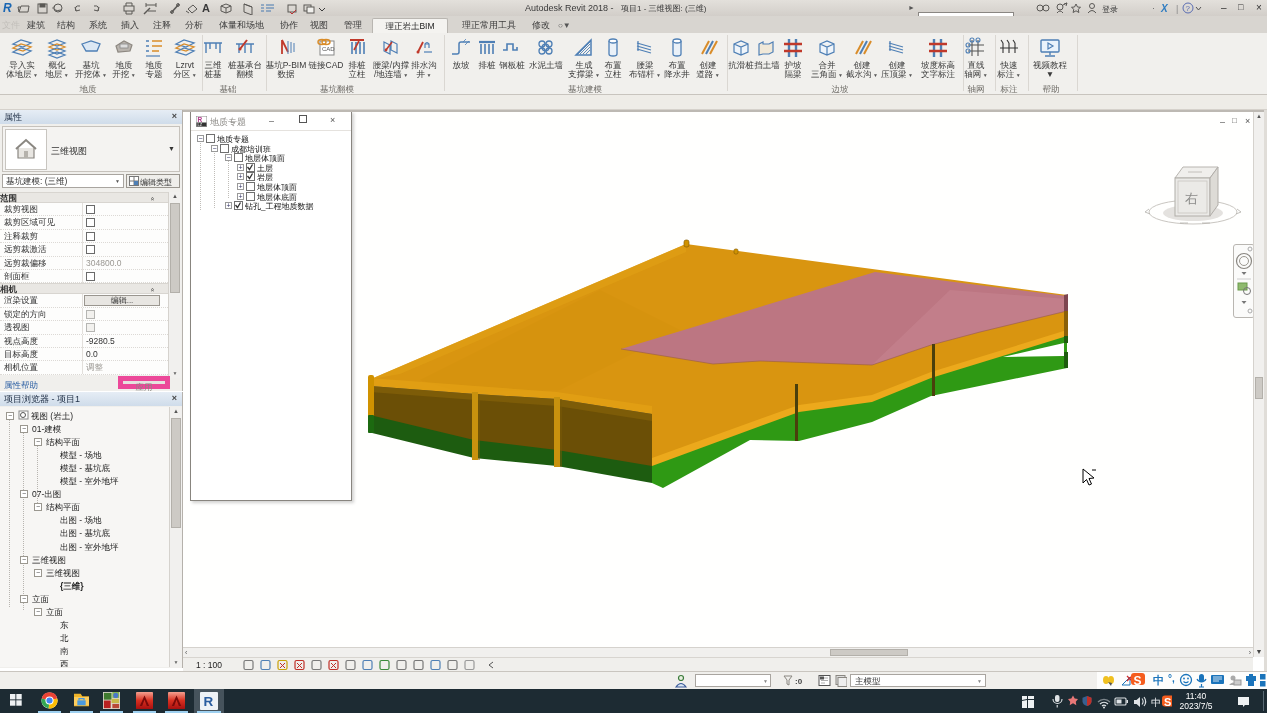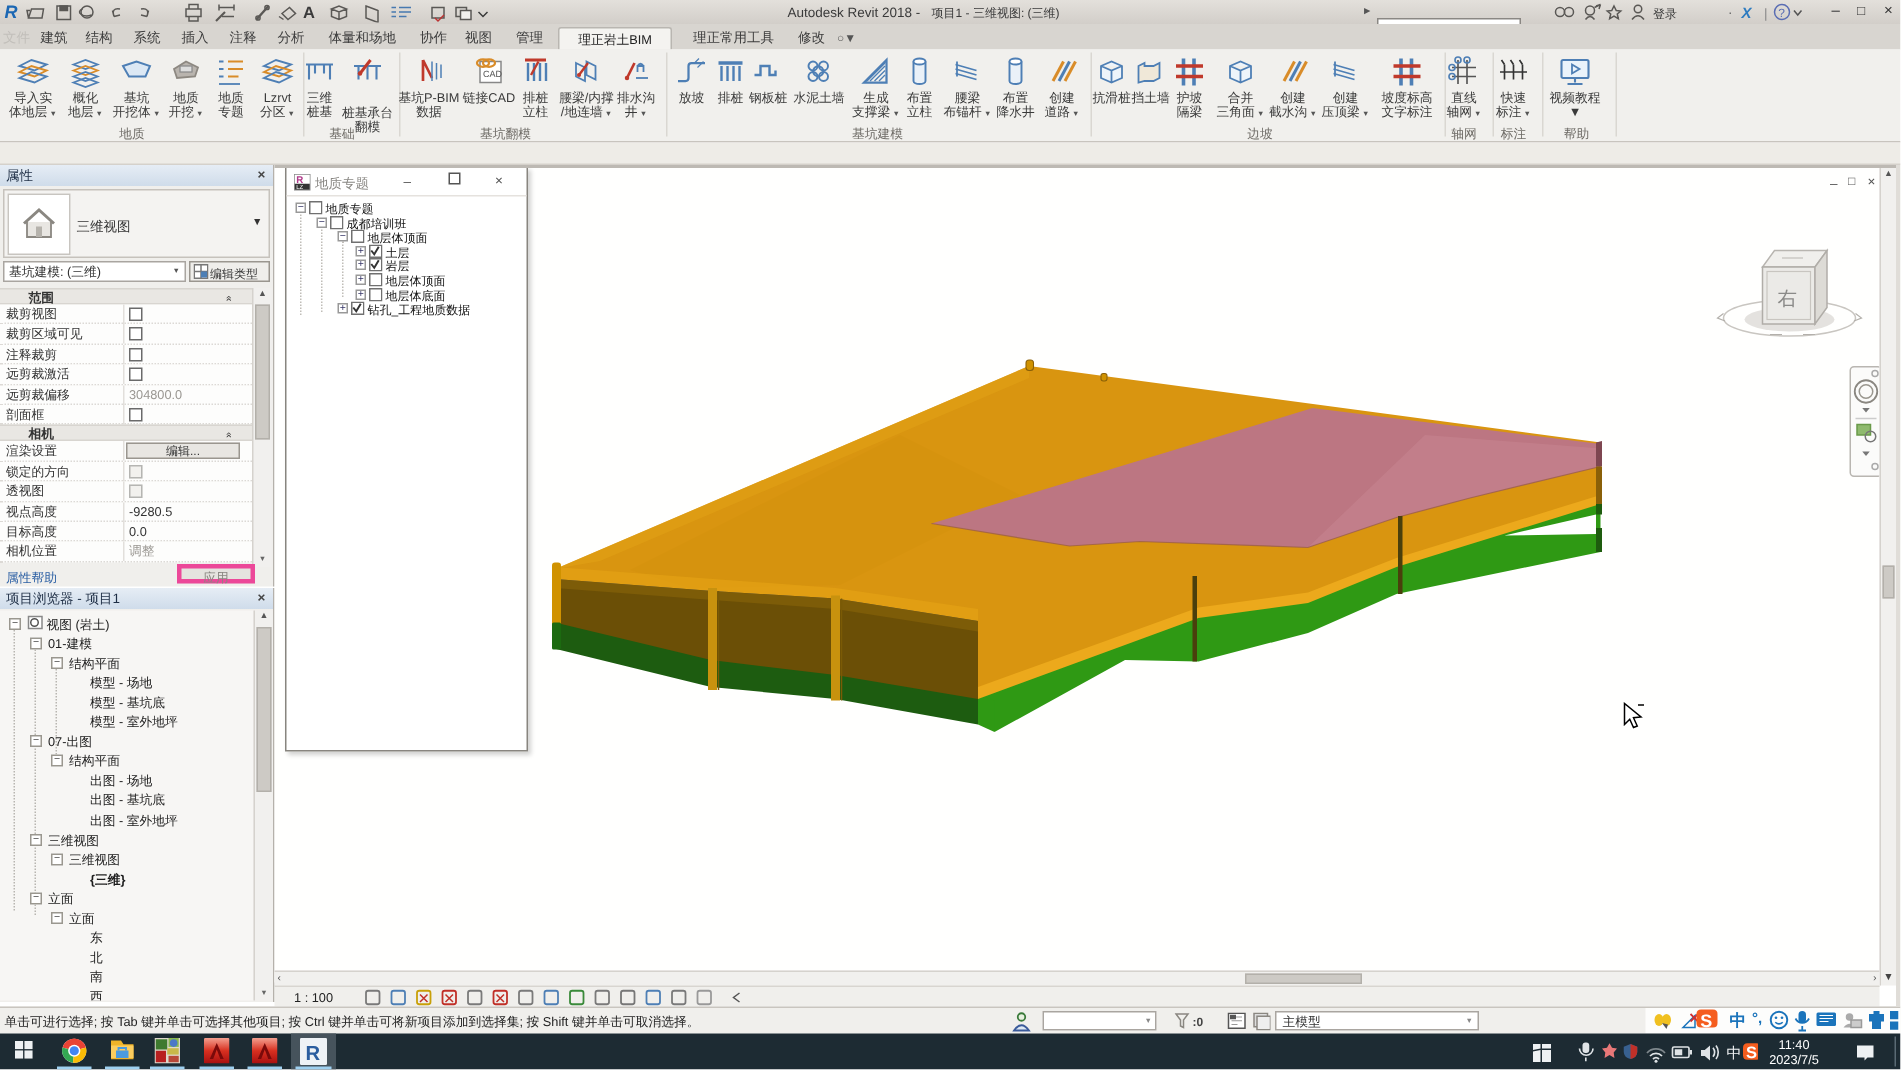--- a/index.html
+++ b/index.html
@@ -10,21 +10,21 @@
 .tab{position:absolute;top:2px;height:15px;line-height:15px;font-size:9px;color:#3c3c3c;text-align:center;white-space:nowrap}
 .tabact{background:#f4f3f0;border:1px solid #b9b6b1;border-bottom:none;border-radius:2px 2px 0 0;color:#222}
 .ribbon{top:33px;left:0;width:1267px;height:62px;background:#f1f0ed;border-bottom:1px solid #c8c4be}
 .gsep{position:absolute;top:2px;width:1px;height:56px;background:#dad7d2}
 .glab{position:absolute;top:51px;font-size:8.5px;color:#6e6b66;text-align:center;white-space:nowrap}
 .rbtn{position:absolute;text-align:center;font-size:8.5px;line-height:9px;color:#3a3a3a;white-space:nowrap}
 .opts{top:95px;left:0;width:1267px;height:15px;background:#eeece7;border-bottom:1px solid #d5d1cb}
 .panel{background:#f0efec;border-right:1px solid #b5b1ab}
 .phead{height:14px;background:linear-gradient(#e6edf5,#cfdcea);font-size:9px;color:#1e2e45;padding:1px 0 0 4px;position:relative}
 .px{position:absolute;right:5px;top:1px;color:#444;font-size:9px;font-weight:bold}
-.sect{background:#e9e7e3;border-top:1px solid #d8d5d0;border-bottom:1px solid #d8d5d0;font-weight:bold;font-size:8.5px;padding-left:19px}
+.sect{background:#e9e7e3;border-top:1px solid #d8d5d0;border-bottom:1px solid #d8d5d0;font-weight:bold;font-size:8.5px;padding-left:0}
 .prow{position:relative;height:13.4px;border-bottom:1px dotted #dcd9d5;font-size:8.5px;line-height:13px}
 .plab{position:absolute;left:4px;top:0}
 .pval{position:absolute;left:86px;top:0}
 .cb{position:absolute;left:86px;top:2px;width:9px;height:9px;border:1px solid #6a6a6a;background:#fff}
 .cbg{border-color:#b5b5b2;background:#f2f1ee}
 .gray{color:#9a9792}
 .treerow{position:absolute;font-size:8.5px;white-space:nowrap;line-height:13px;color:#1c1c1c}
 .exp{position:absolute;width:8px;height:8px;border:1px solid #9a978f;background:#fff;font-size:7px;line-height:6px;text-align:center;color:#444}
 .dlg{left:190px;top:111px;width:162px;height:390px;background:#fff;border:1px solid #88857f;box-shadow:2px 2px 3px rgba(0,0,0,0.18)}
 .dtree{position:absolute;font-size:8px;white-space:nowrap;color:#111}
@@ -191,21 +191,21 @@
       <div style="margin-top:1px">三维<br>桩基</div>
     </div>
 <div class="rbtn" style="left:219px;top:3px;width:52px">
       <svg width="24" height="24" viewBox="0 0 24 24" style="margin:0 auto;display:block">
         <g fill="none" stroke="#4e7fb5" stroke-width="1.4">
           <path d="M3 8 h18 M6 8 v9 M18 8 v9 M12 8 v9"></path>
         </g>
         <path d="M7 13 l7 -9" stroke="#c0392b" stroke-width="2"></path>
         <circle cx="7" cy="13" r="1.5" fill="#c0392b"></circle>
       </svg>
-      <div style="margin-top:11px">桩基承台<br>翻模</div>
+      <div style="margin-top:1px">桩基承台<br>翻模</div>
     </div>
 <div class="rbtn" style="left:260px;top:3px;width:52px">
       <svg width="24" height="24" viewBox="0 0 24 24" style="margin:0 auto;display:block">
         <path d="M8 4 v14 M8 4 l6 12" stroke="#c0392b" stroke-width="1.8" fill="none"></path>
         <g stroke="#4e7fb5" stroke-width="1" fill="none">
           <path d="M14 5 v13 M17 6 v11 M20 7 v9"></path>
         </g>
       </svg>
       <div style="margin-top:1px">基坑P-BIM<br>数据</div>
     </div>
@@ -490,21 +490,21 @@
         <span class="pval gray">调整</span>
         <span class="abs" style="left:82px;top:0;width:1px;height:13px;background:#e2dfdb"></span>
       </div>
 </div>
 <div class="abs sb" style="left:168px;top:82px;width:13px;height:186px;border-left:1px solid #d5d2cd">
 <div style="font-size:6px;text-align:center;color:#555;line-height:9px">▲</div>
 <div class="thumb" style="position:absolute;left:1px;top:11px;width:10px;height:90px"></div>
 <div style="position:absolute;bottom:0;font-size:5px;text-align:center;color:#666;width:100%;line-height:9px">▼</div>
     </div>
 <div class="abs" style="left:4px;top:270px;font-size:8.5px;color:#2b5fa3;border-bottom:1px solid #2b5fa3;width:36px">属性帮助</div>
-<div class="abs" style="left:118px;top:266px;width:52px;height:13px;background:#e5e3df;border:3px solid #ec4899;text-align:center;font-size:8.5px;line-height:12px;color:#8a8781">应用</div>
+<div class="abs" style="left:118px;top:266px;width:52px;height:13px;background:#e5e3df;border:5px solid #ec4899;text-align:center;font-size:8.5px;line-height:12px;color:#8a8781">应用</div>
 </div>
 <div class="abs panel" style="left:0;top:392px;width:183px;height:276px">
 <div class="phead">项目浏览器 - 项目1<span class="px">×</span></div>
 <div class="abs" style="left:0;top:15px;width:169px;height:260px;background:#f7f6f4;overflow:hidden">
 <div class="abs" style="left:9px;top:10px;width:0;height:190px;border-left:1px dotted #b8b5b0"></div>
 <div class="abs" style="left:23px;top:23px;width:0;height:180px;border-left:1px dotted #b8b5b0"></div>
 <div class="abs" style="left:37px;top:36px;width:0;height:60px;border-left:1px dotted #b8b5b0"></div>
 <div class="exp" style="left:6px;top:5px">−</div>
 <div class="treerow" style="left:18px;top:3px;"><svg width="11" height="10" viewBox="0 0 11 10" style="display:inline-block;margin-right:2px;vertical-align:-1px">
           <rect x="1" y="1" width="9" height="8" fill="#fff" stroke="#888"></rect>
@@ -695,21 +695,20 @@
     </svg>
 <div class="dtree" style="left:66px;top:79.6px">地层体底面</div>
 <div class="dexp" style="left:34px;top:90.19999999999999px">+</div>
 <svg class="abs" style="left:43px;top:89.19999999999999px" width="9" height="9" viewBox="0 0 9 9">
       <rect x="0.5" y="0.5" width="8" height="8" fill="#fff" stroke="#707070"></rect>
       <path d="M1.5 4 l2 2.5 l3 -5" stroke="#333" stroke-width="1.3" fill="none"></path>
     </svg>
 <div class="dtree" style="left:54px;top:89.19999999999999px">钻孔_工程地质数据</div>
 </div>
 <div class="abs status">
-<div class="abs" style="left:3px;top:4px;font-size:8.5px;color:#222;white-space:nowrap">单击可进行选择; 按 Tab 键并单击可选择其他项目; 按 Ctrl 键并单击可将新项目添加到选择集; 按 Shift 键并单击可取消选择。</div>
 <svg class="abs" style="left:674px;top:2px" width="15" height="14" viewBox="0 0 15 14">
 <circle cx="7" cy="4" r="2.5" fill="#e8f0e0" stroke="#3a7a3a" stroke-width="1.2"></circle>
 <path d="M2 13 q5 -7 10 0 z" fill="#dce8f4" stroke="#3a5a9a" stroke-width="1.2"></path>
     </svg>
 <div class="abs wfield" style="left:695px;top:2px;width:76px;height:13px">
       <span style="position:absolute;right:2px;top:3px;font-size:5px;color:#888">▼</span>
     </div>
 <svg class="abs" style="left:783px;top:3px" width="64" height="12" viewBox="0 0 64 12">
 <path d="M1 1 h8 l-3 4 v5 l-2 -1 v-4 z" fill="none" stroke="#8a8781"></path>
 <text x="12" y="9" font-size="8" font-weight="bold" fill="#444">:0</text>

